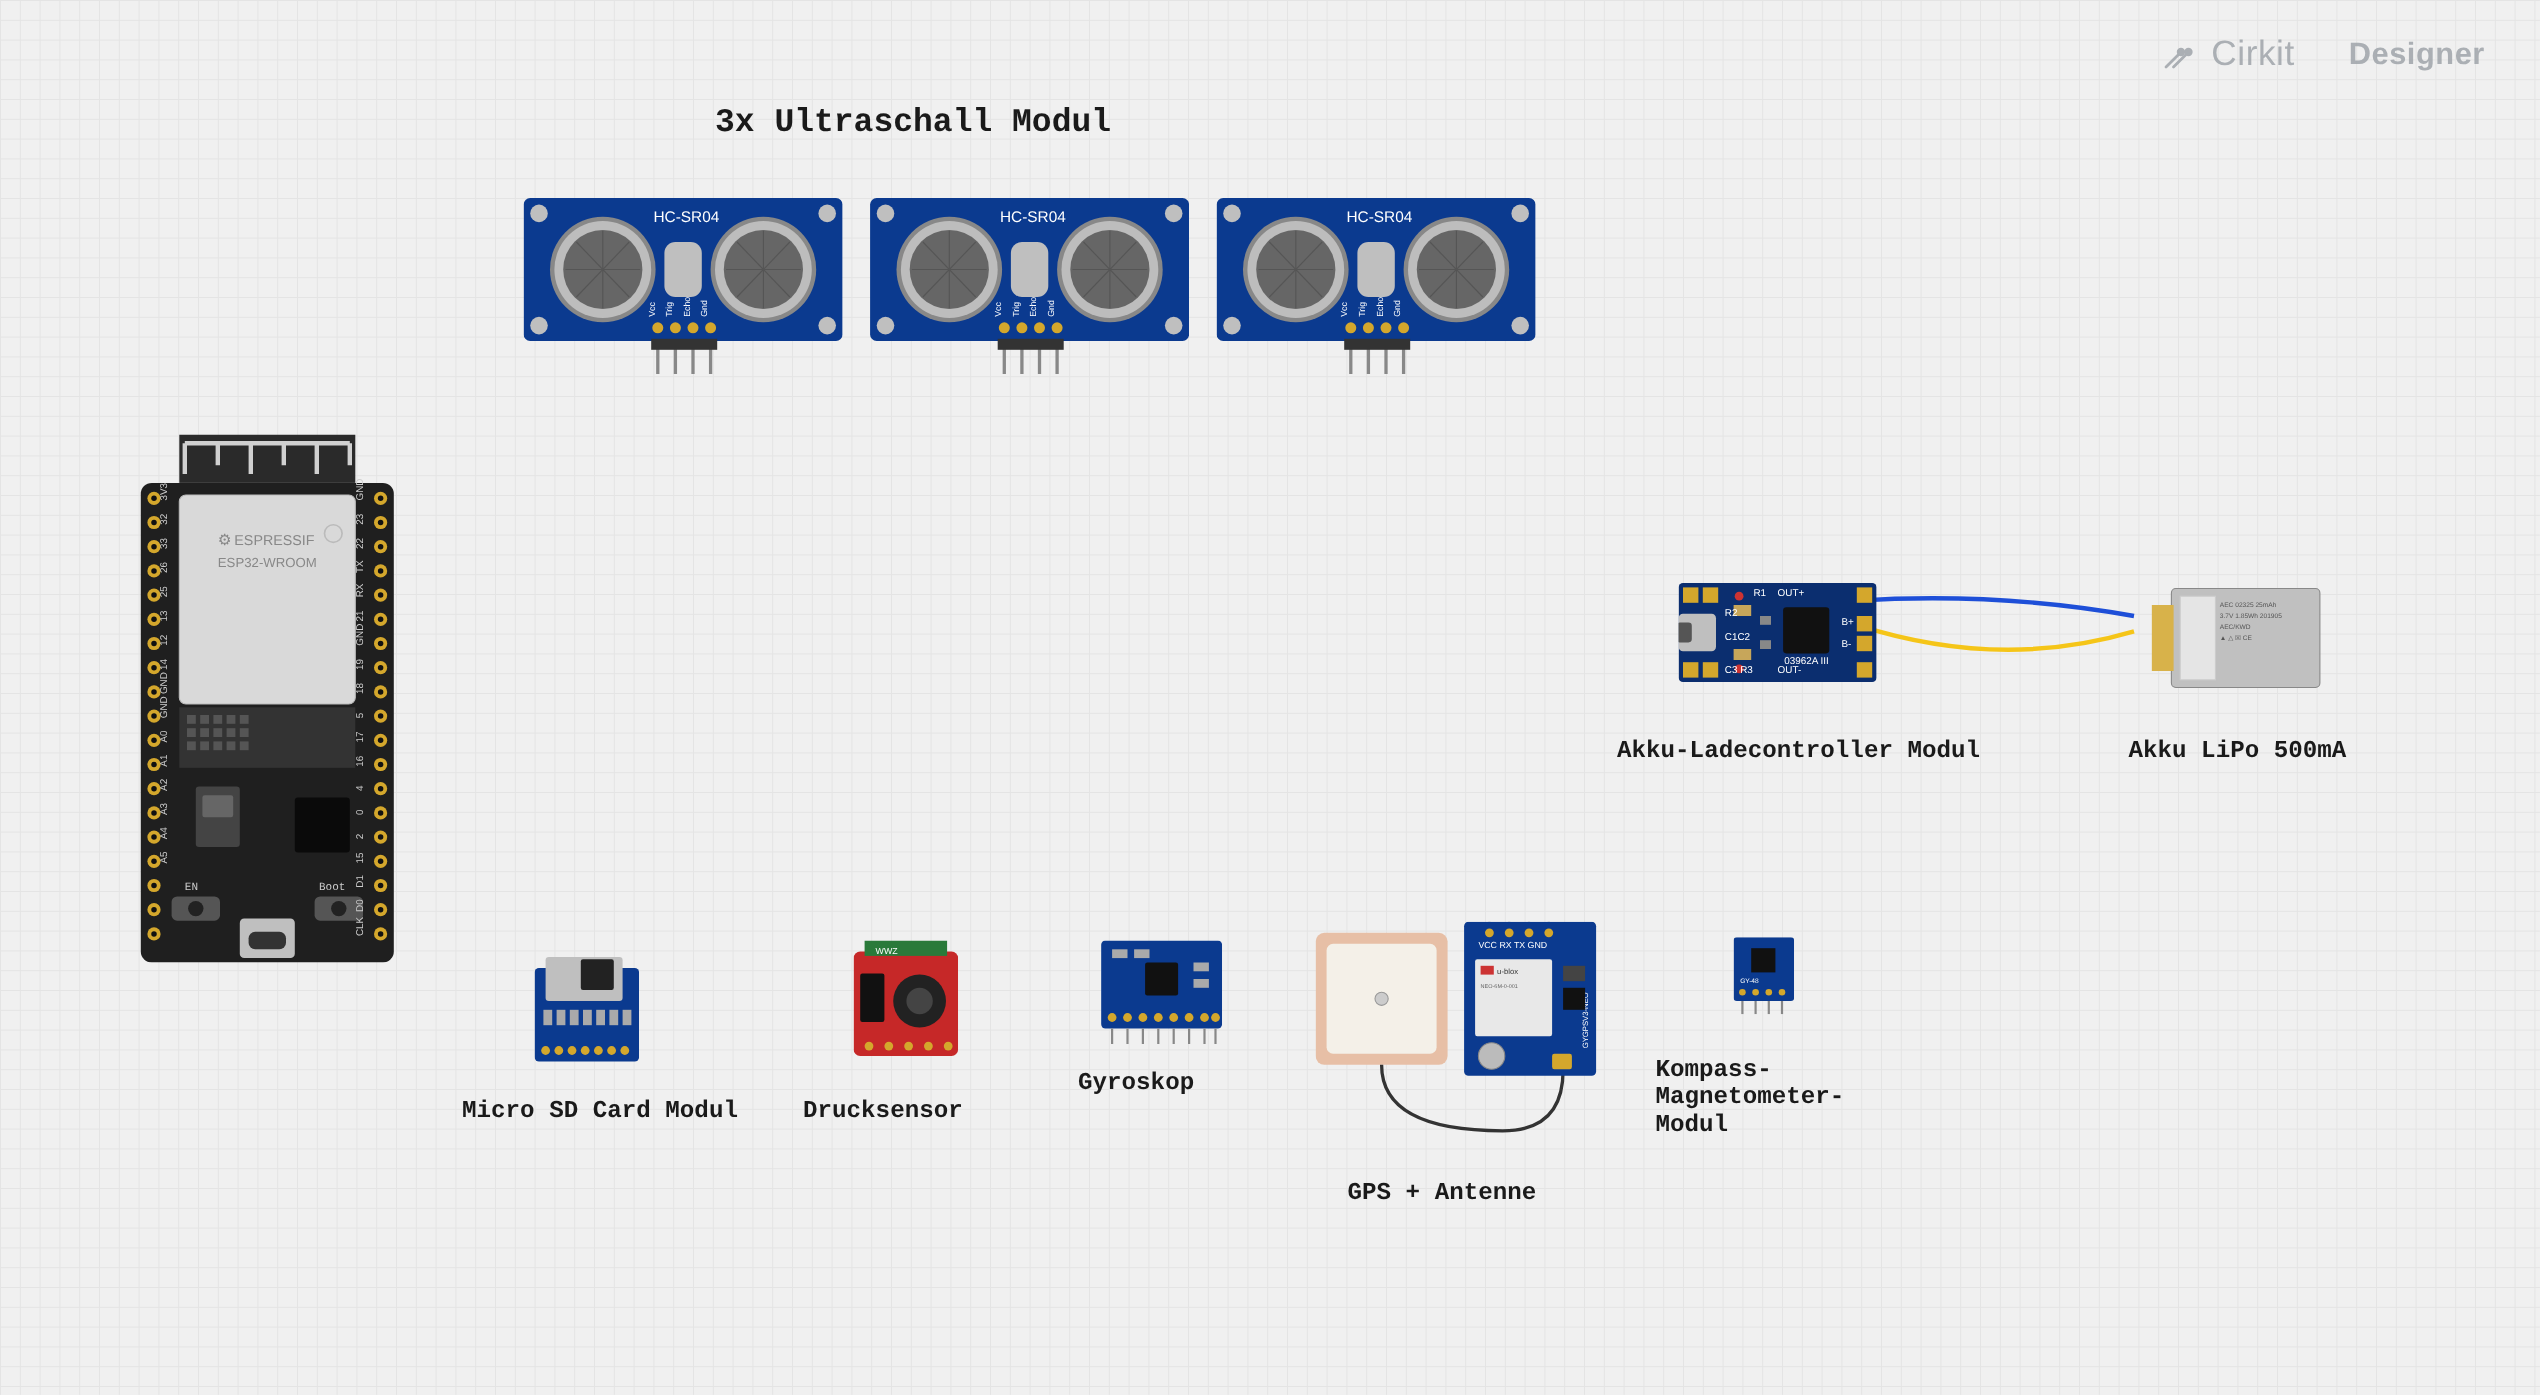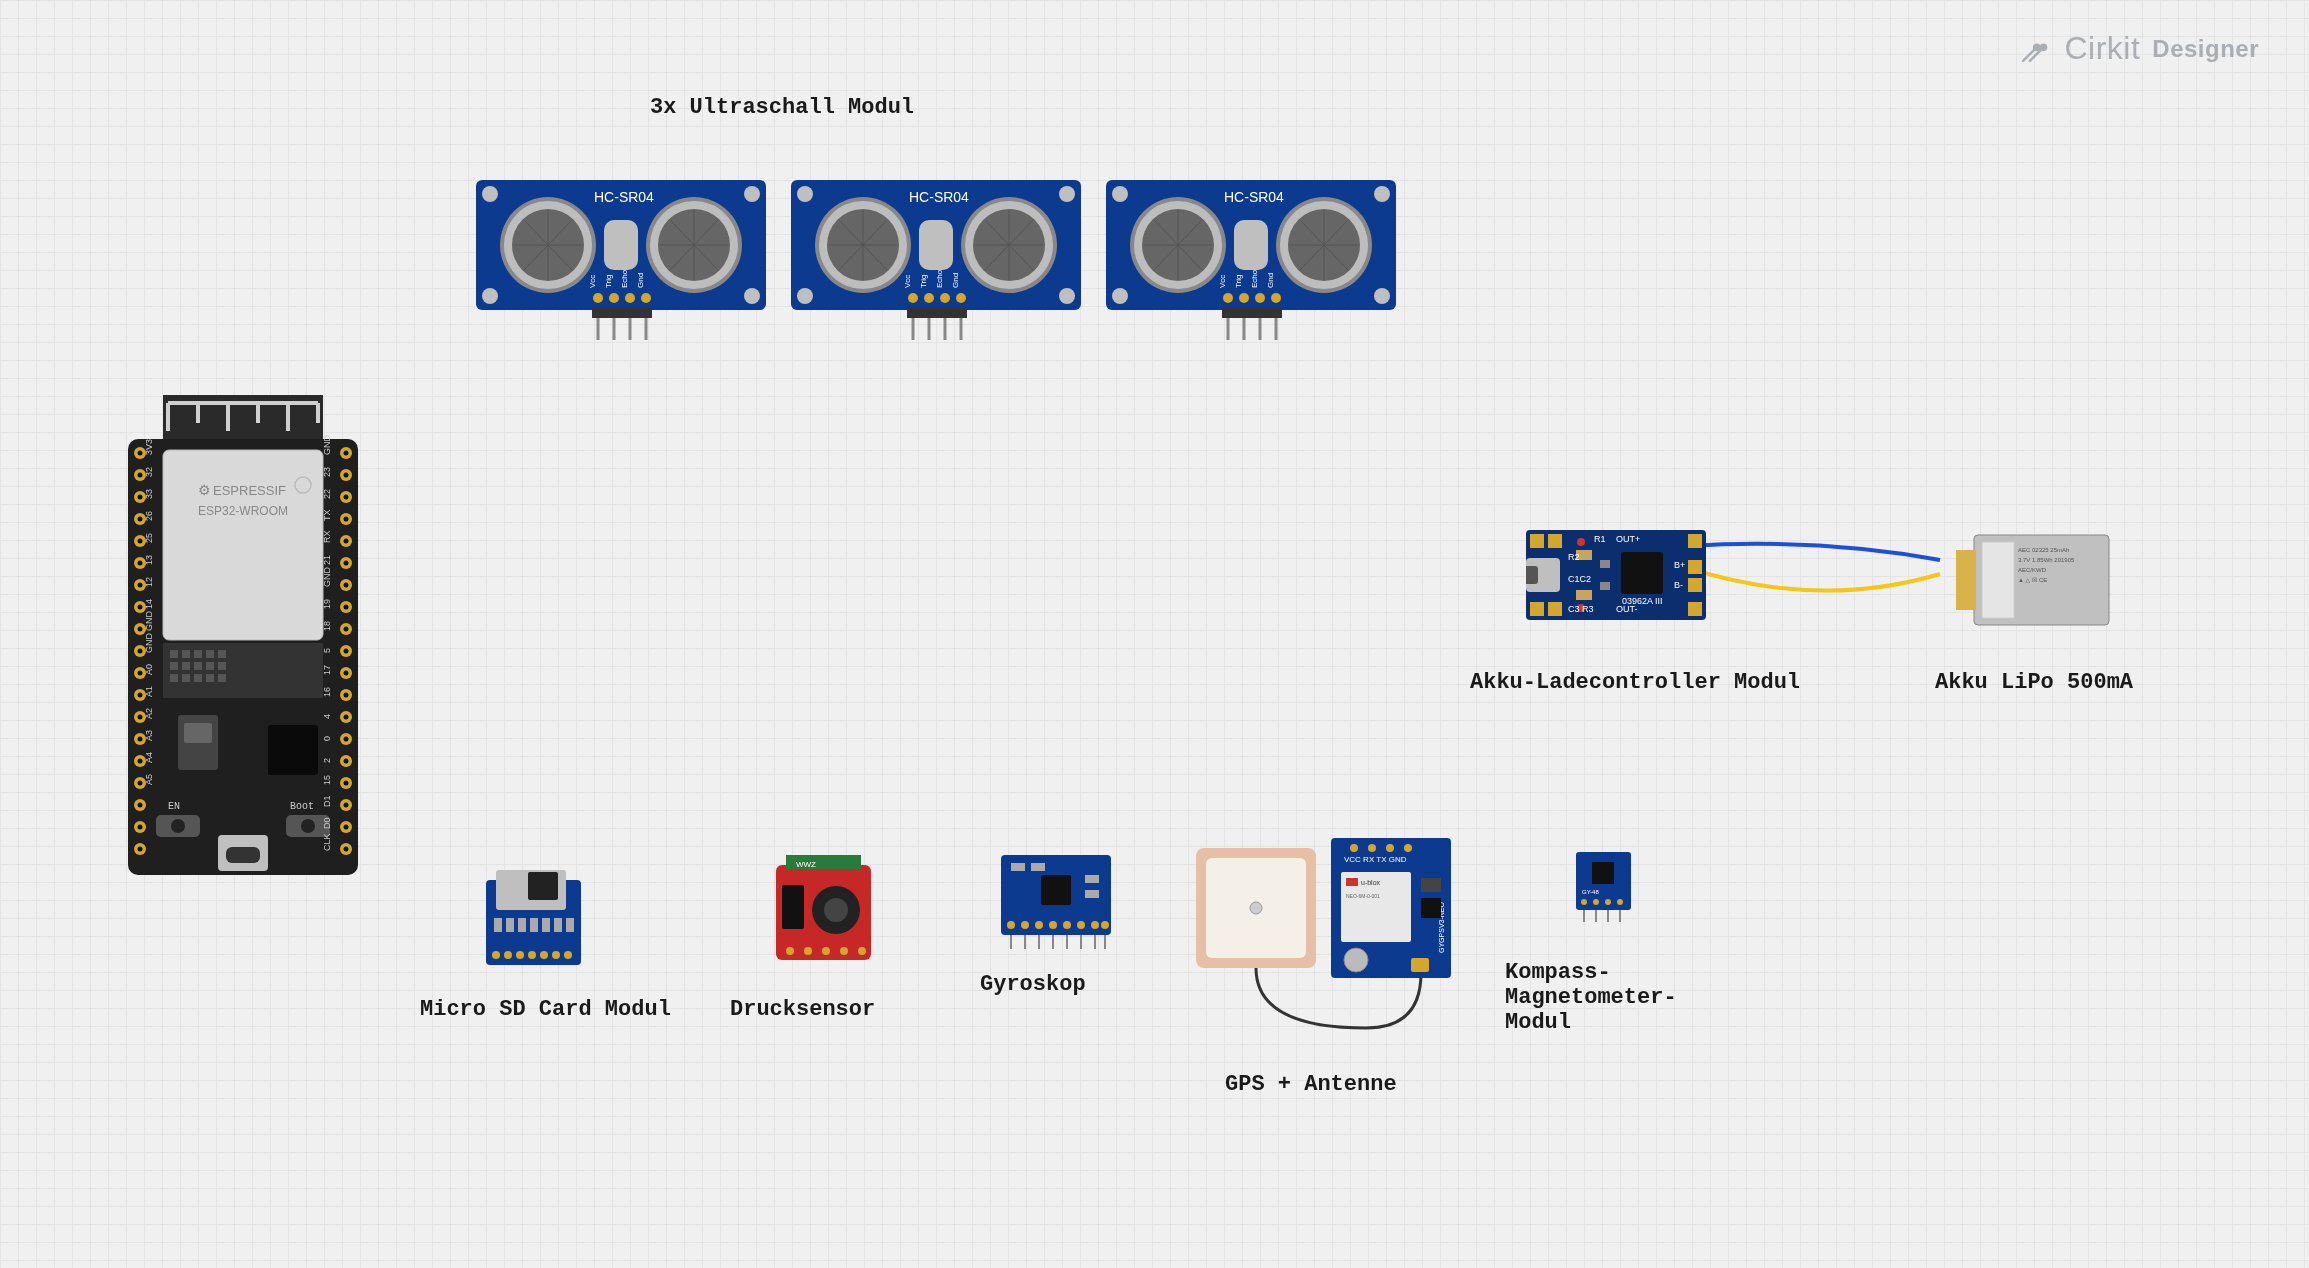--- a/index.html
+++ b/index.html
@@ -24,21 +24,21 @@
     gap: 12px;
     color: #9aa0a6;
     opacity: 0.8;
     justify-content: center;
   }
   .brand-icon {
     width: 34px;
     height: 34px;
   }
   .brand-text1 { font-size: 32px; font-weight: 400; letter-spacing: 0.5px; font-family: Arial, sans-serif;}
-  .brand-text2 { font-size: 24px; font-weight: 700; letter-spacing: 0.5px; font-family: Arial, sans-serif;}
+  .brand-text2 { font-size: 28px; font-weight: 700; letter-spacing: 0.5px; font-family: Arial, sans-serif; margin-left: 37px;}
   .label {
     position: absolute;
     font-size: 22px;
     font-weight: bold;
     color: #1a1a1a;
     white-space: pre;
   }
   .component {
     position: absolute;
     padding-left: 16px;
@@ -75,21 +75,21 @@
       <path d="M6 34 L20 20"></path>
       <path d="M14 34 L28 20"></path>
       <circle cx="22" cy="18" r="3" fill="#9aa0a6"></circle>
       <circle cx="30" cy="18" r="3" fill="#9aa0a6"></circle>
     </g>
   </svg>
   <span class="brand-text1">Cirkit</span>
   <span class="brand-text2">Designer</span>
 </div>
 
-<div class="label" style="left:650px; top:95px; font-size:22px;">3x Ultraschall Modul</div>
+<div class="label" style="left:650px; top:95px; font-size:30px;">3x Ultraschall Modul</div>
 
 <div class="component esp32">
   <svg viewBox="0 0 270 480" width="270" height="480">
 
     <rect x="55" y="0" width="160" height="44" fill="#2a2a2a"></rect>
     <path d="M60 8 h150 M60 8 v28 M90 8 v20 M120 8 v28 M150 8 v20 M180 8 v28 M210 8 v20" stroke="#d0d0d0" stroke-width="4" fill="none"></path>
 
     <rect x="20" y="44" width="230" height="436" rx="10" fill="#1f1f1f"></rect>
 
     <rect x="55" y="55" width="160" height="190" rx="6" fill="#d9d9d9" stroke="#bbb"></rect>

